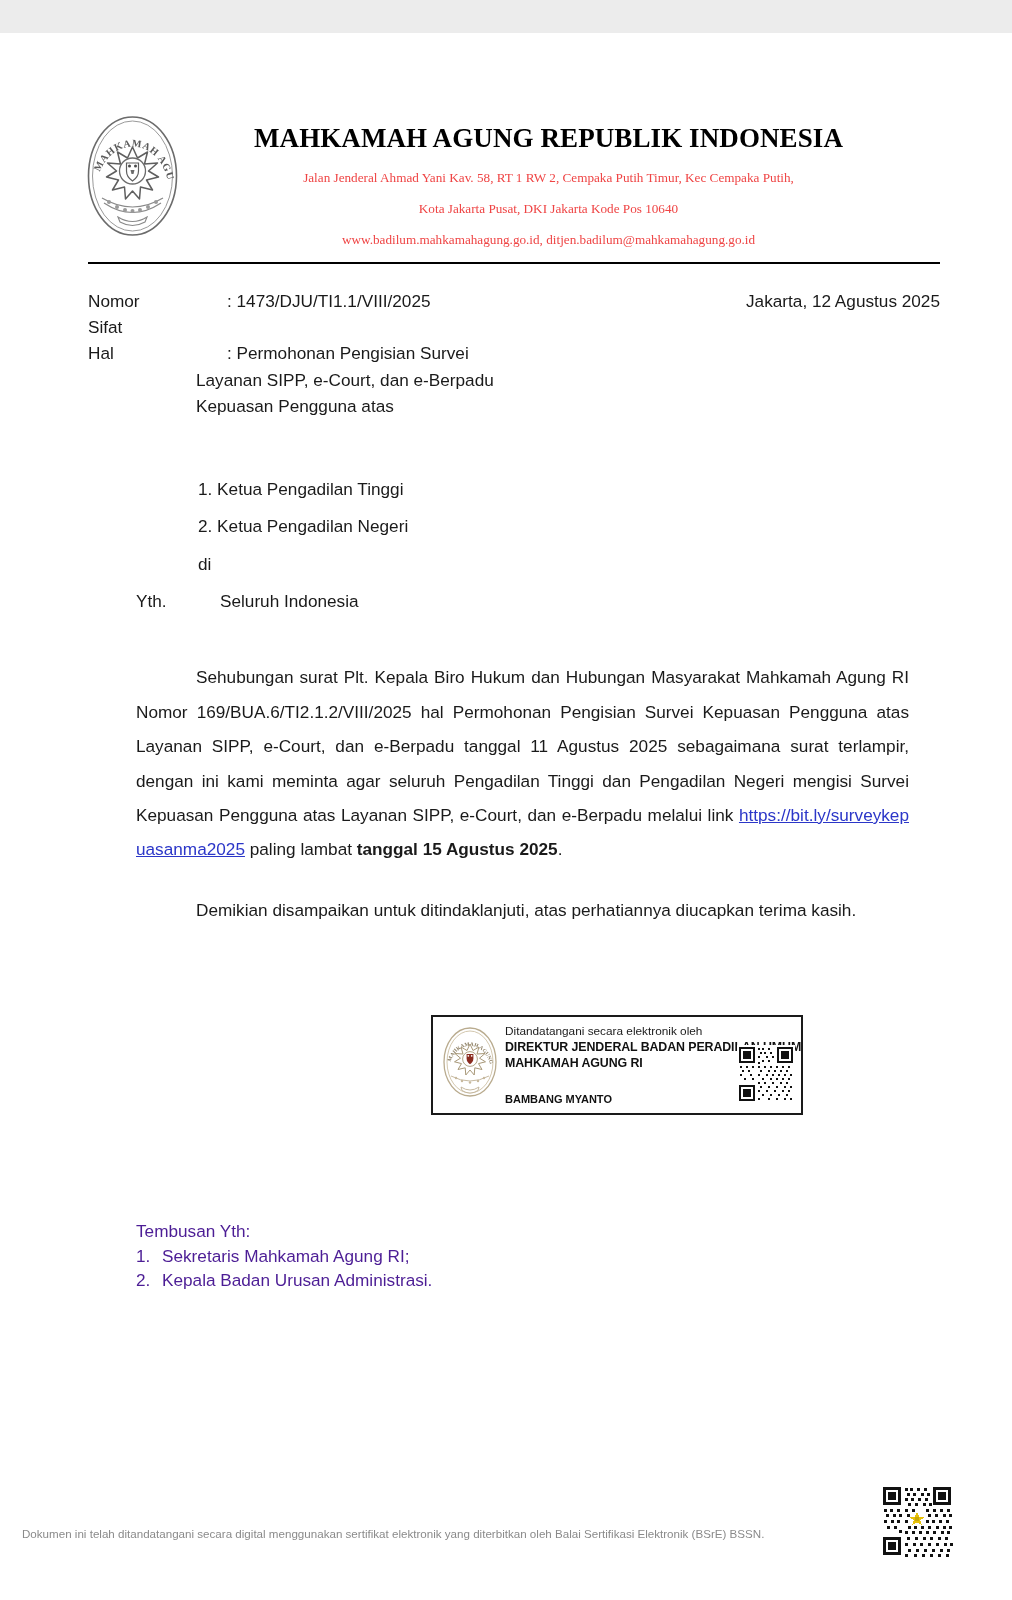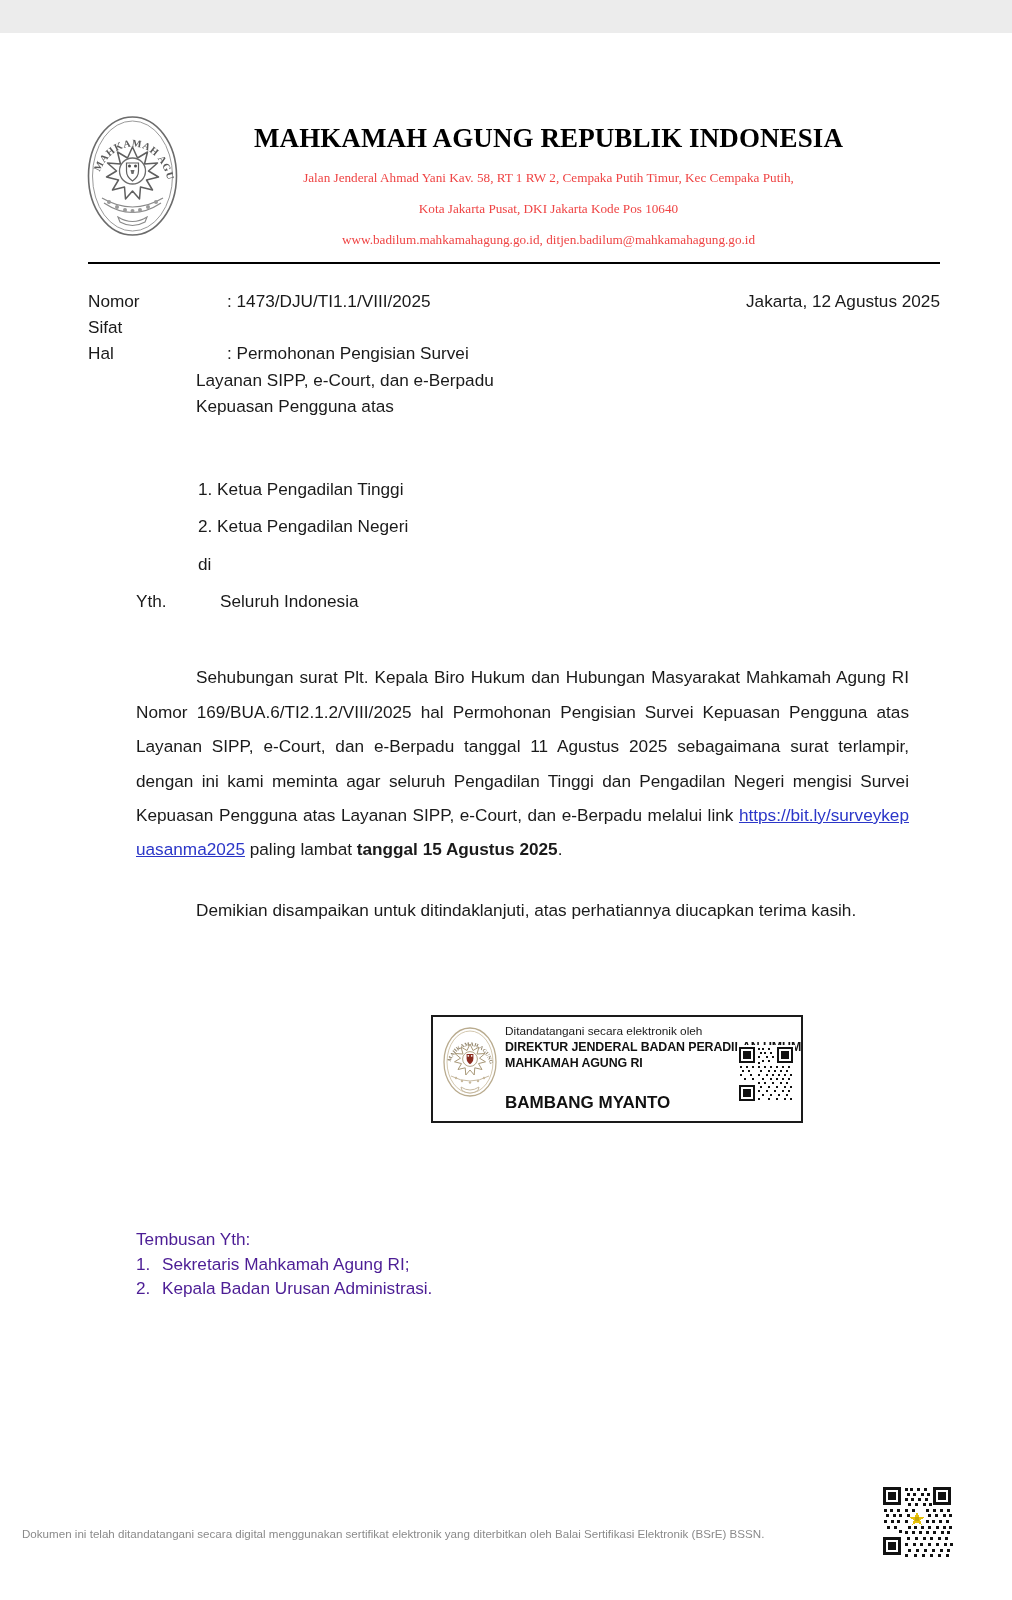--- a/index.html
+++ b/index.html
@@ -193,21 +193,21 @@
   }
   .sig-line2, .sig-line3 {
     font-size: 12.4px;
     font-weight: bold;
     color: #111;
     line-height: 1.3;
     white-space: nowrap;
     letter-spacing: -0.1px;
   }
   .sig-name {
-    font-size: 17px;
+    font-size: 11px;
     font-weight: bold;
     color: #111;
     margin-top: 22px;
     white-space: nowrap;
   }
   .sig-qr {
     position: absolute;
     right: 6px;
     top: 28px;
     width: 58px;

